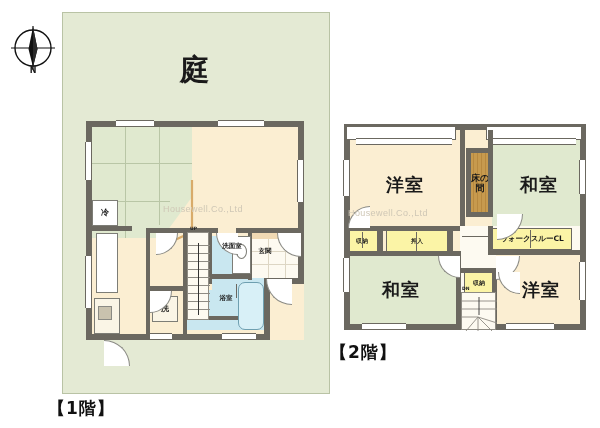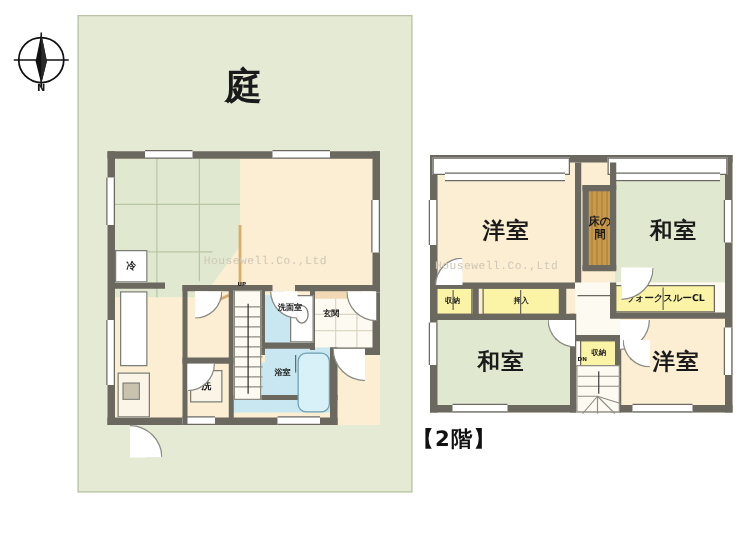--- a/index.html
+++ b/index.html
@@ -65,21 +65,21 @@
   .t-sm{font-size:8px;font-weight:700;}
   .t-xs{font-size:6.5px;font-weight:700;}
   .t-tiny{font-size:5px;font-weight:700;}
   .t-floor{font-size:17px;font-weight:700;letter-spacing:1px;color:#111;}
   .t-toko{font-size:9px;font-weight:700;line-height:1.15;white-space:normal;
           writing-mode:horizontal-tb;}
   .t-wtcl{font-size:7.5px;font-weight:700;line-height:1.15;white-space:normal;}
 
   
   .wm{position:absolute;color:#cfc7b6;font-size:9px;letter-spacing:.4px;
-      white-space:nowrap;font-family:Liberation Mono, monospace;}
+      white-space:nowrap;font-family:Liberation Sans, sans-serif;}
 
   
   .compass{position:absolute;}
 
   
   .tread{position:absolute;background:#8e8b83;}
   .stair-box{position:absolute;background:#fdfaf1;border:1px solid #8e8b83;
              box-sizing:border-box;}
   .updn{position:absolute;font-size:4.5px;font-weight:700;color:#222;}
   .arrowline{position:absolute;background:#333;}
@@ -204,20 +204,21 @@
     <div class="swing sw-tr" style="left:104px;top:340px;width:26px;height:26px;"></div>
 
     <div class="ar" style="left:236px;top:284px;width:1px;height:14px;"></div>
 
     <div class="lbl t-xs" style="left:214px;top:240px;width:36px;height:12px;">洗面室</div>
     <div class="lbl t-xs" style="left:212px;top:292px;width:28px;height:12px;">浴室</div>
     <div class="lbl t-xs" style="left:248px;top:245px;width:34px;height:12px;">玄関</div>
 
     <div class="wm" style="left:163px;top:204px;">Housewell.Co.,Ltd</div>
 
+    <div class="lbl t-floor" style="left:48px;top:396px;width:110px;height:26px;justify-content:flex-start;">【1階】</div>
   </div>
 
   <div class="abs" style="left:0;top:0;width:600px;height:428px;">
 
     <div class="room c-yo" style="left:344px;top:124px;width:242px;height:206px;"></div>
 
     <div class="room c-yo" style="left:350px;top:130px;width:110px;height:96px;"></div>
     <div class="room c-wa" style="left:492px;top:130px;width:88px;height:96px;"></div>
     <div class="room c-wa" style="left:350px;top:256px;width:110px;height:68px;"></div>
     <div class="room c-yo" style="left:496px;top:256px;width:84px;height:68px;"></div>

